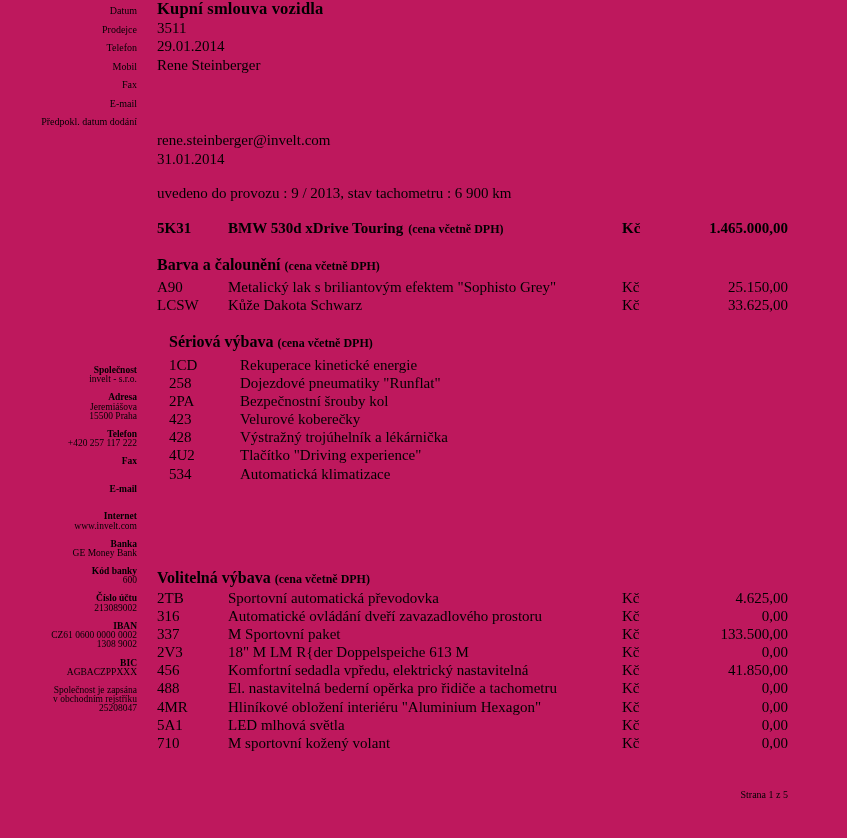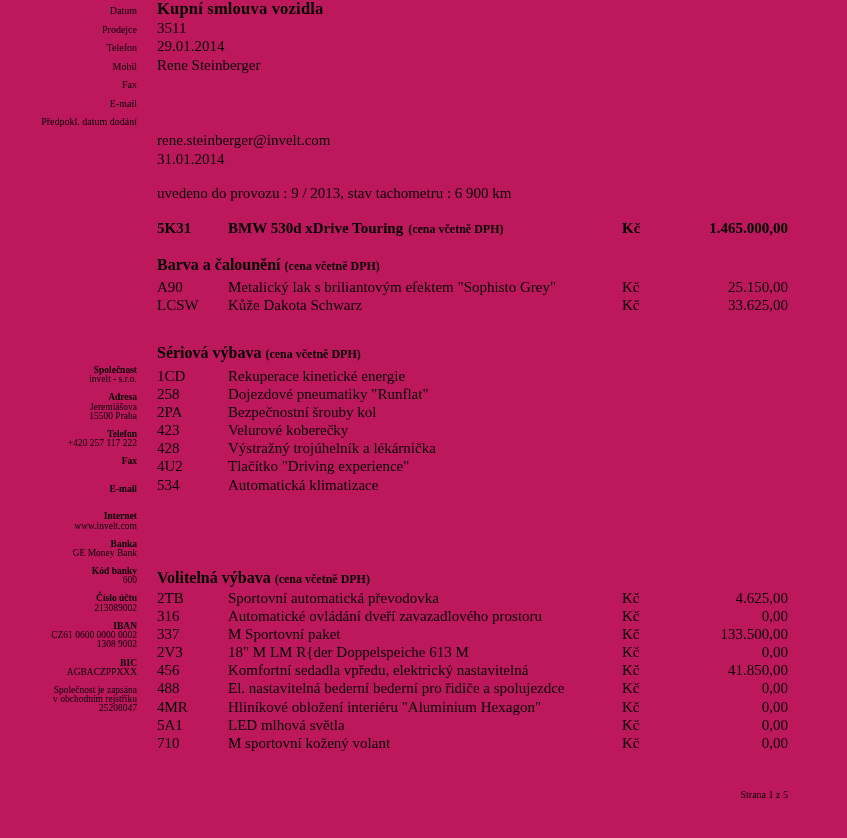--- a/index.html
+++ b/index.html
@@ -30,21 +30,21 @@
     position:absolute; top:219px; left:0; right:0;
     display:flex; align-items:baseline; font-weight:bold; line-height:18.5px; font-size:15px;
   }
   .code  { flex:none; width:71px; }
   .desc  { flex:1; min-width:0; white-space:nowrap; }
   .cur   { flex:none; width:42px; }
   .price { flex:none; width:124px; text-align:right; }
   .note  { font-size:12px; font-weight:bold; margin-left:5px; }
   .section { position:absolute; left:0; right:0; }
   .s0 { top:256px; }
-  .s1 { top:344px; }
+  .s1 { top:333px;margin-left:12px; }
   .s2 { top:569px; }
   .sec-head { line-height:18.5px; }
   .sec-title { font-size:16px; font-weight:bold; }
   .sec-note  { font-size:12px; font-weight:bold; margin-left:4px; }
   .s0 .rows { padding-top:2px; }
   .s1 .rows { padding-top:3px; }
   .row { display:flex; align-items:baseline; height:18.2px; font-size:15px; }
   .row > span { line-height:18.2px; }
   .footer {
     position:absolute; top:788px; left:137px; width:651px;
@@ -243,21 +243,21 @@
             <span class="price">0,00</span>
           </div>
           <div class="row">
             <span class="code">456</span>
             <span class="desc">Komfortní sedadla vpředu, elektrický nastavitelná</span>
             <span class="cur">Kč</span>
             <span class="price">41.850,00</span>
           </div>
           <div class="row">
             <span class="code">488</span>
-            <span class="desc">El. nastavitelná bederní bederní pro řidiče a spolujezdce</span>
+            <span class="desc">El. nastavitelná bederní opěrka pro řidiče a tachometru</span>
             <span class="cur">Kč</span>
             <span class="price">0,00</span>
           </div>
           <div class="row">
             <span class="code">4MR</span>
             <span class="desc">Hliníkové obložení interiéru "Aluminium Hexagon"</span>
             <span class="cur">Kč</span>
             <span class="price">0,00</span>
           </div>
           <div class="row">

